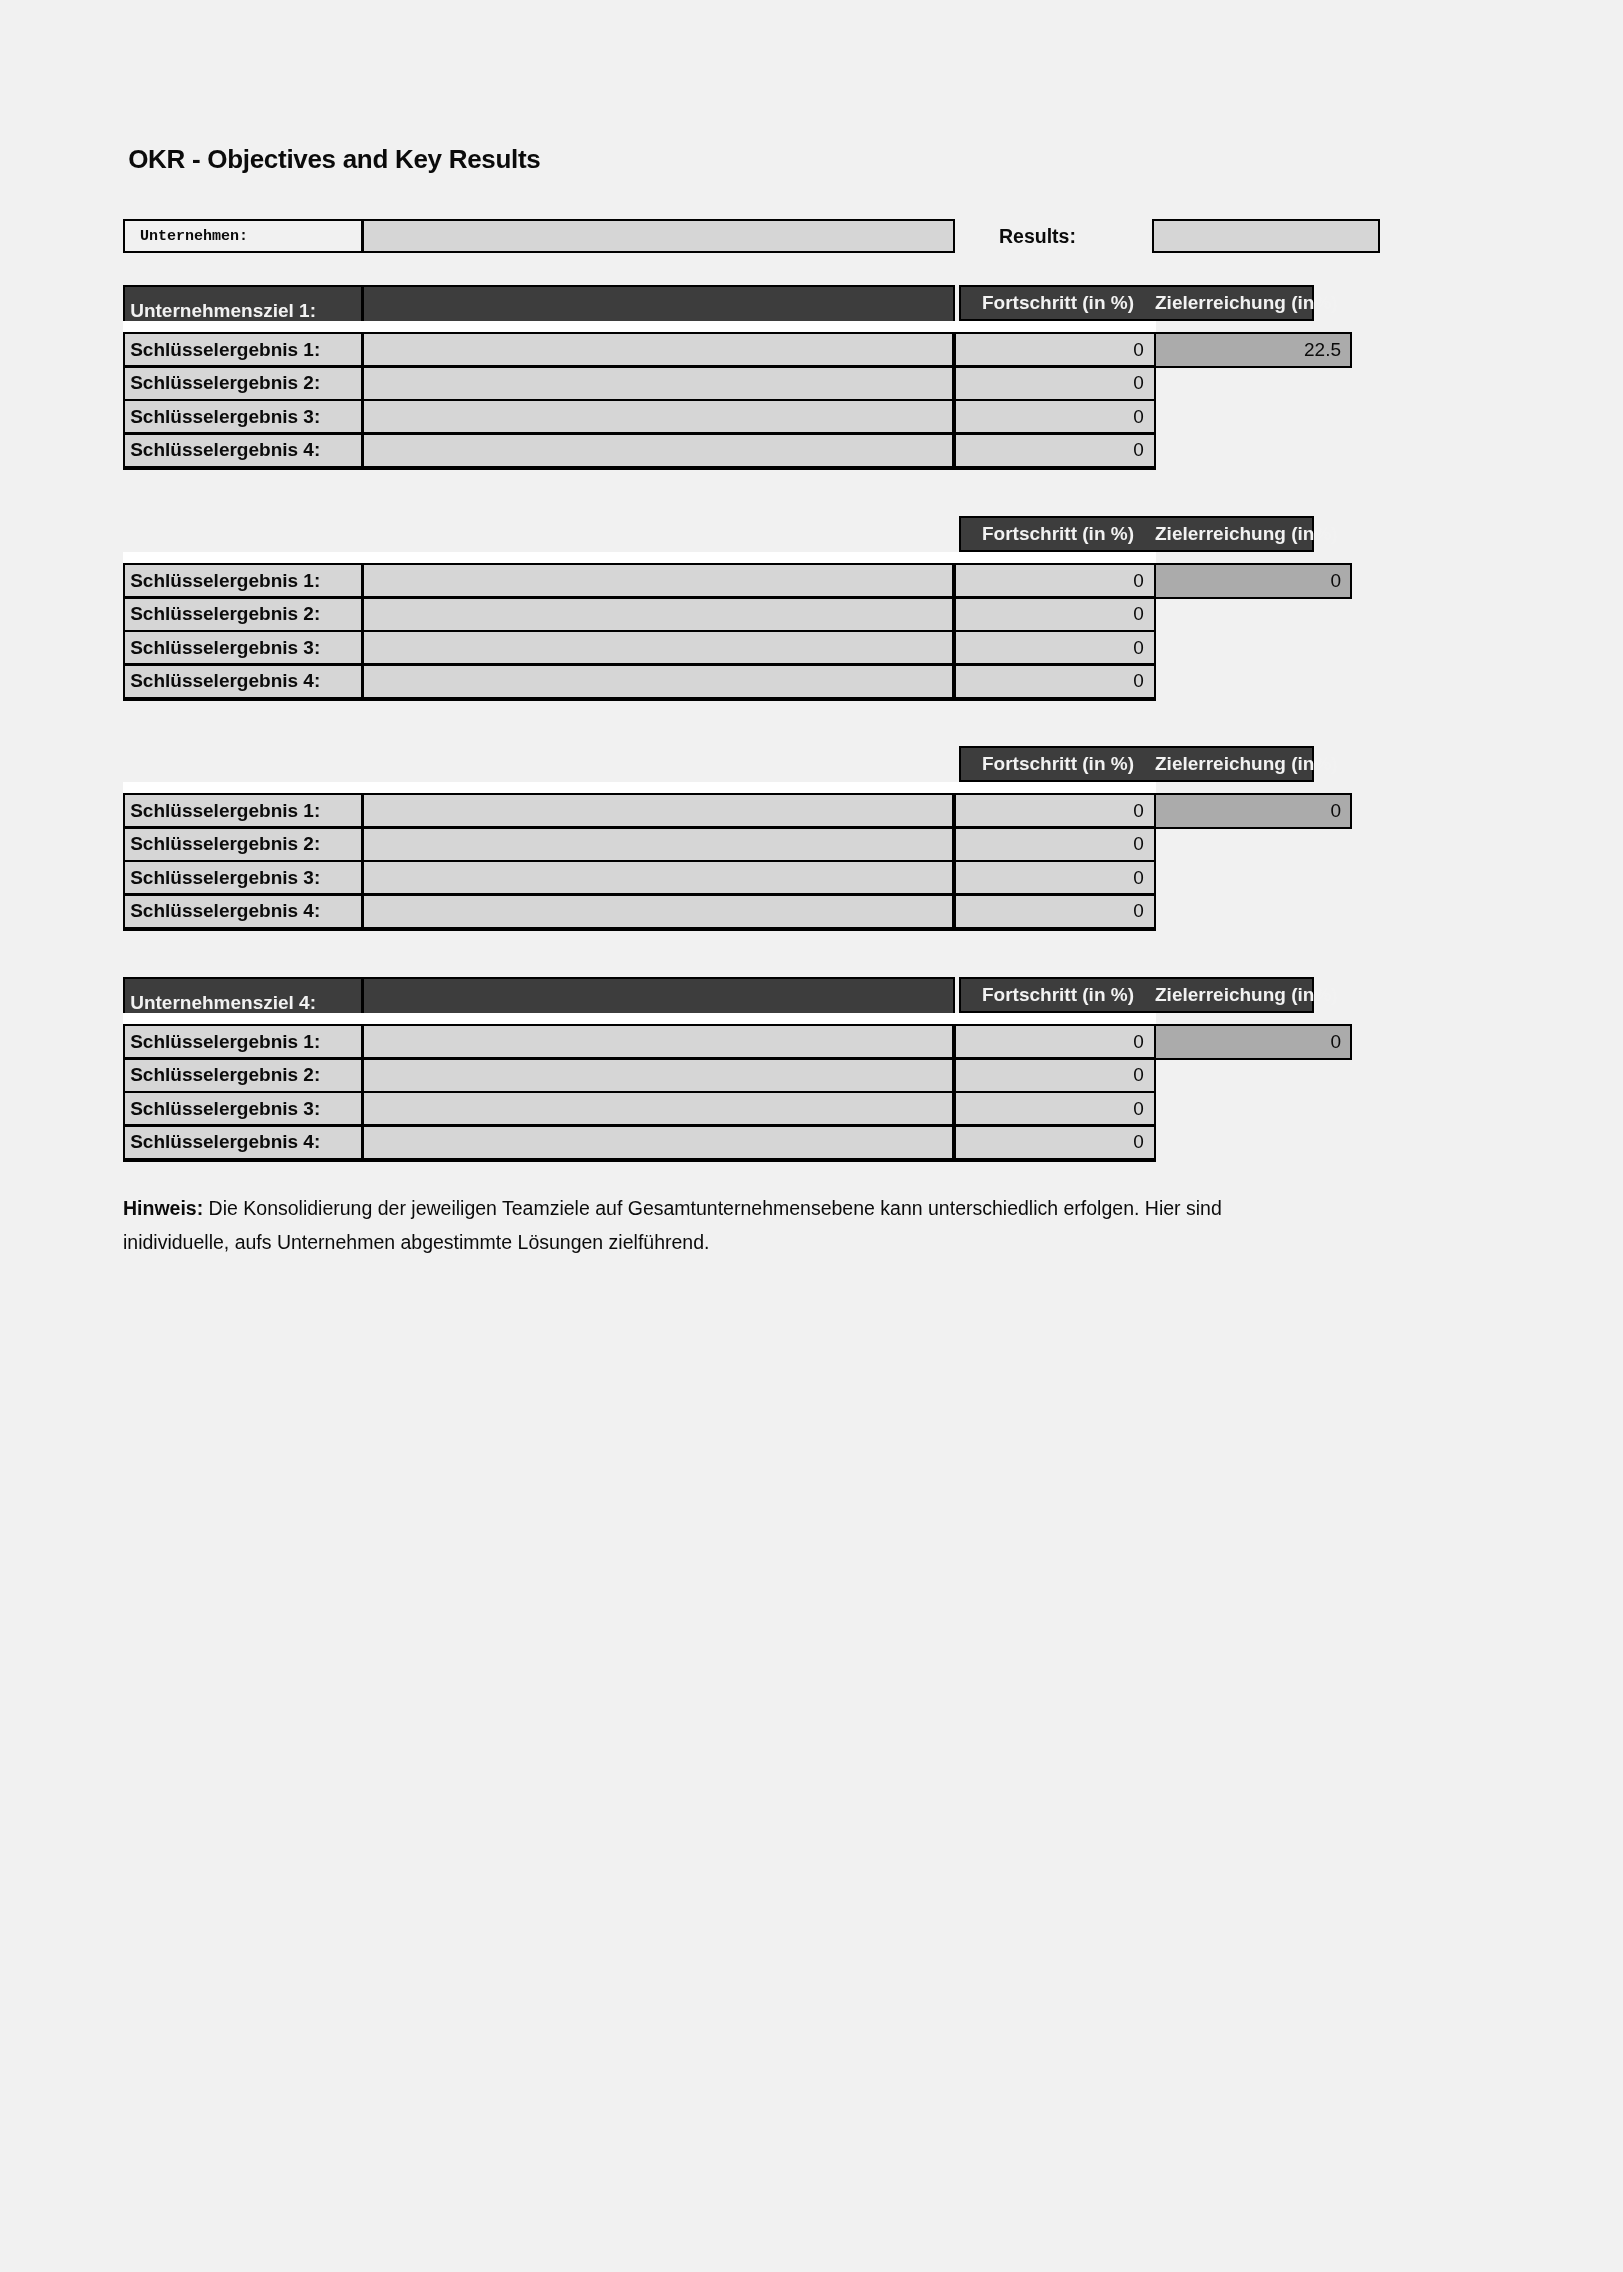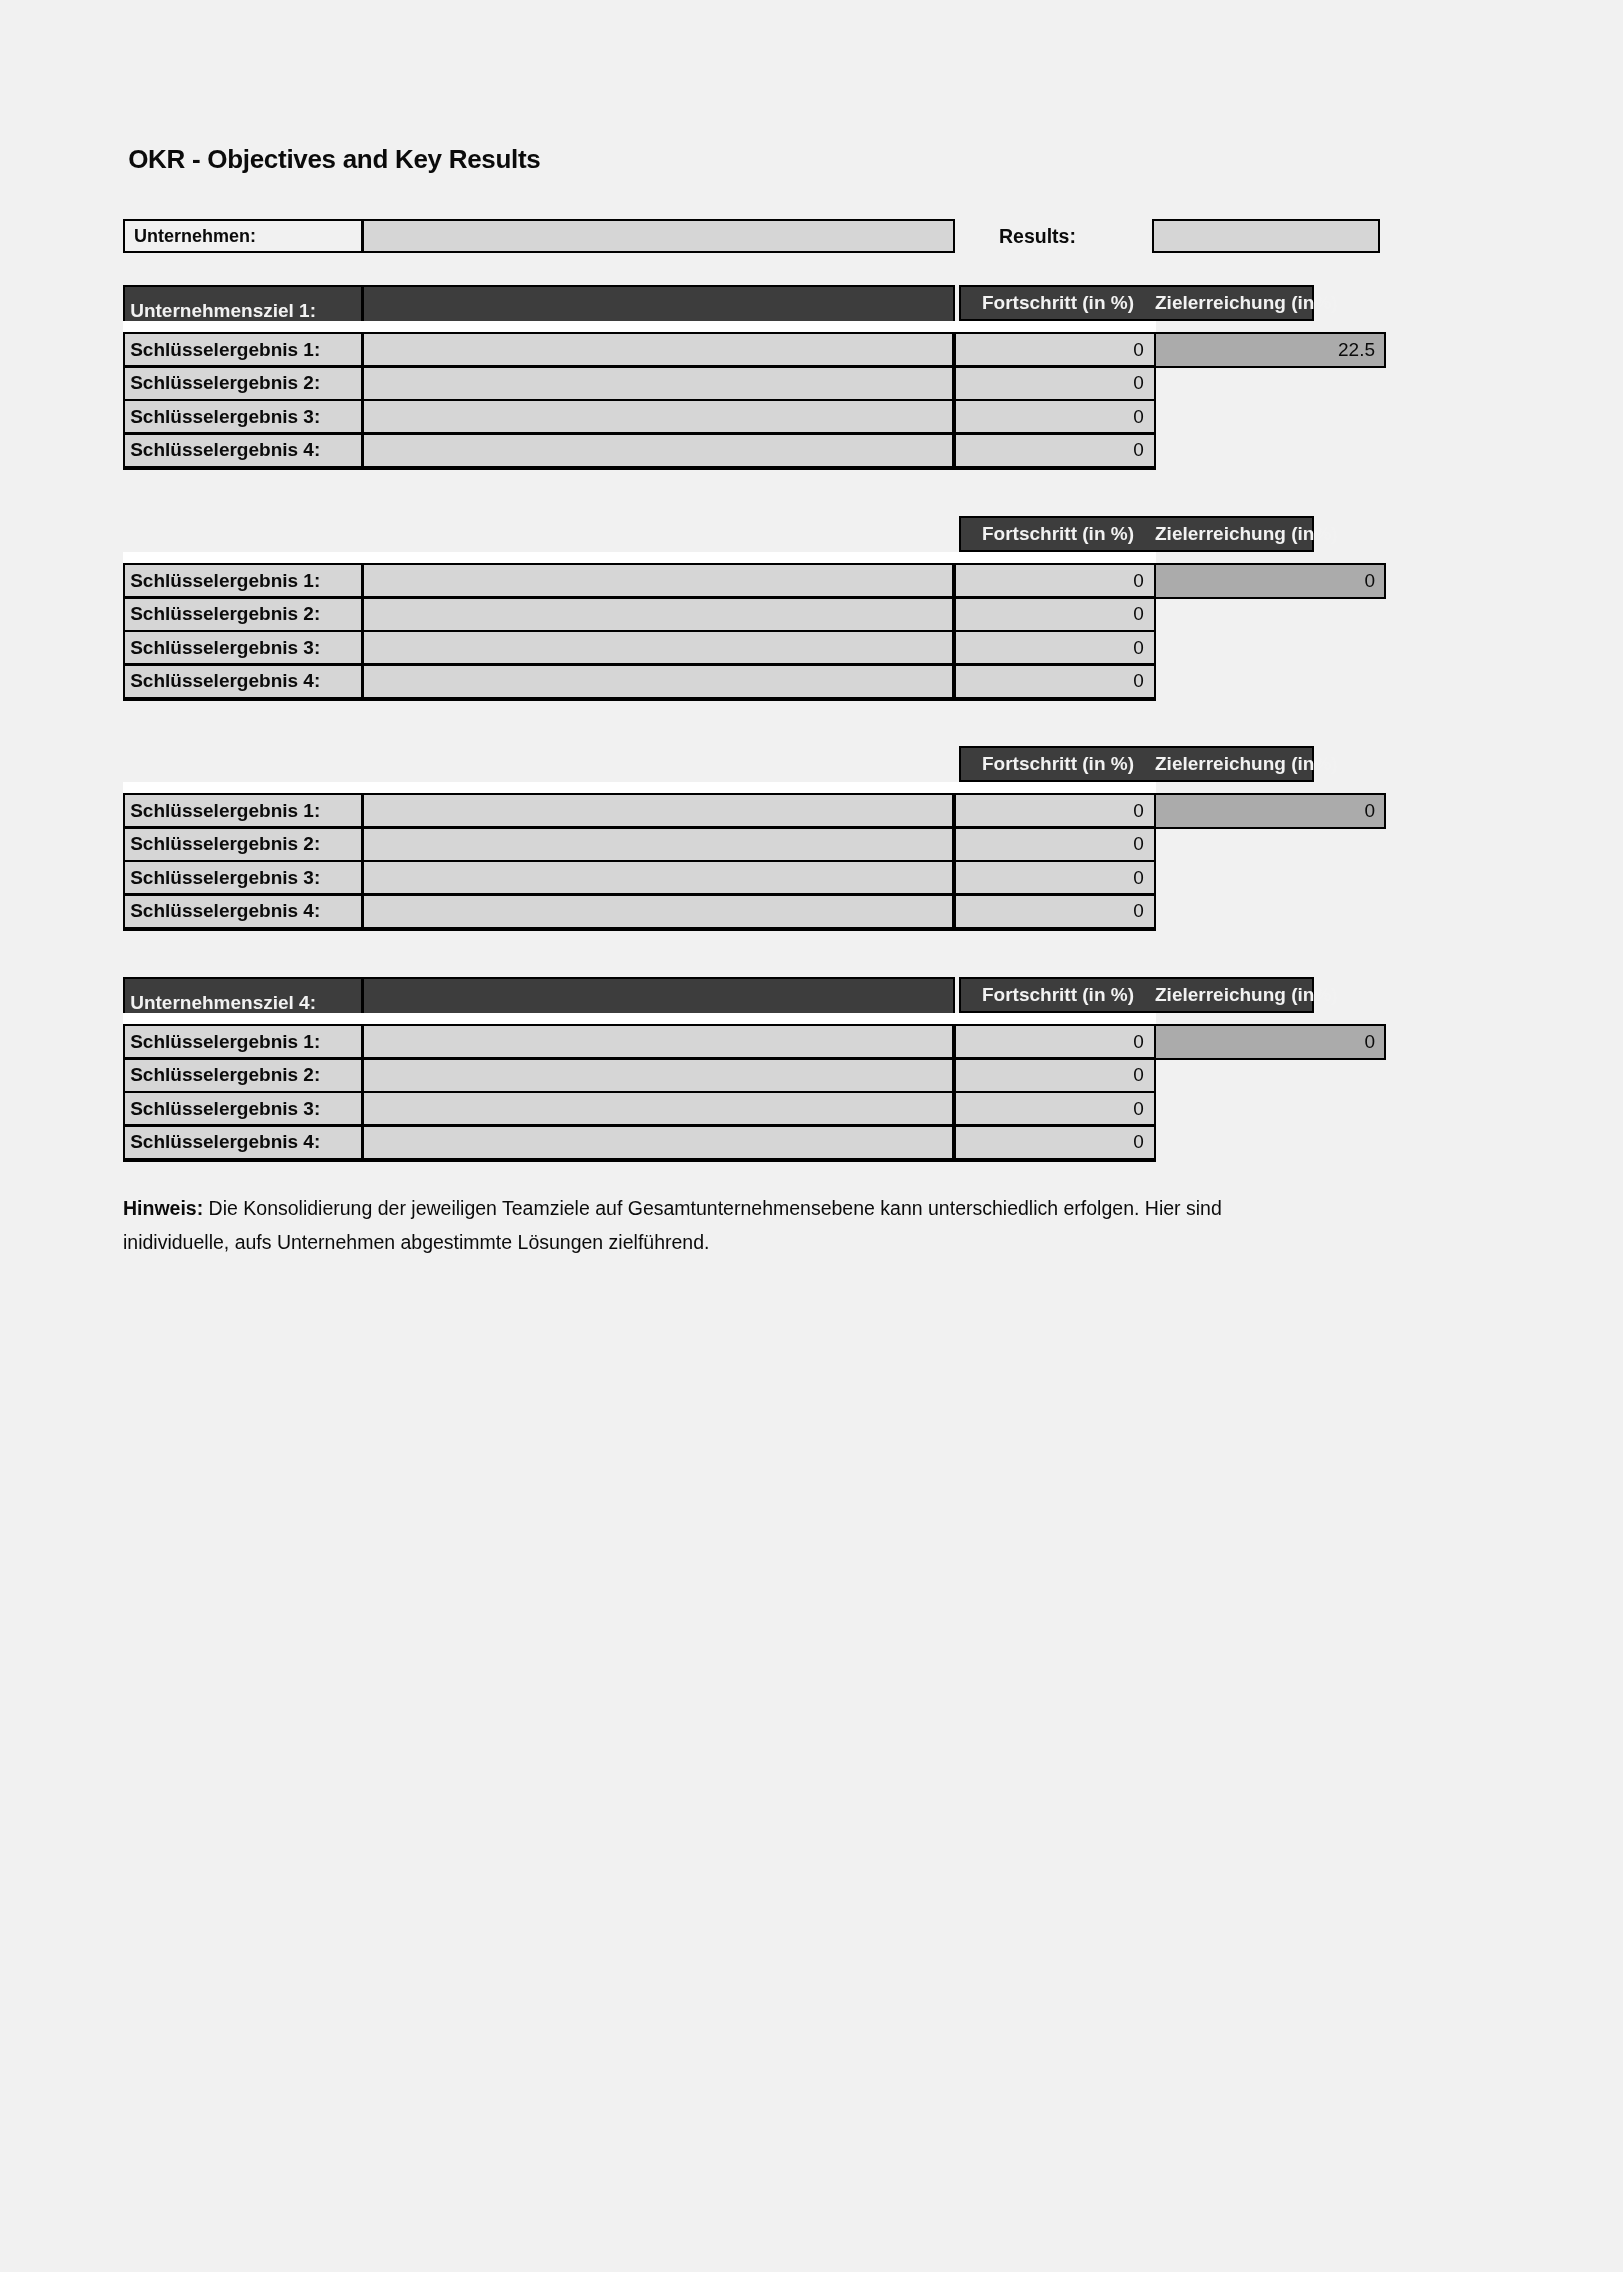--- a/index.html
+++ b/index.html
@@ -28,22 +28,22 @@
     font-size:26px;font-weight:bold;letter-spacing:-0.3px;white-space:nowrap;
   }
 
   
   .meta-block{
     position:absolute;left:0;top:219px;width:832px;height:34px;
     border:2.6px solid var(--border);display:flex;
   }
   .meta-label{
     width:239px;flex:0 0 239px;border-right:3.2px solid var(--border);
-    display:flex;align-items:center;padding-left:9px;
-    font-size:18px;font-weight:bold;background:transparent;
+    display:flex;align-items:center;padding-left:15px;
+    font-size:15px;font-weight:bold;background:transparent;font-family:Liberation Mono, monospace;
   }
   .meta-input{flex:1;background:var(--cell_bg);}
   .period-label{
     position:absolute;left:876px;top:219px;height:34px;
     display:flex;align-items:center;font-size:19.5px;font-weight:bold;
   }
   .period-input{
     position:absolute;left:1029px;top:219px;width:228px;height:34px;
     border:2.6px solid var(--border);background:var(--cell_bg);
   }
@@ -85,21 +85,21 @@
     border-right:3.2px solid var(--border);display:flex;align-items:center;
     padding-left:5.2px;font-size:19px;font-weight:bold;background:var(--cell_bg);white-space:nowrap;
   }
   .kr-input{background:var(--cell_bg);}
   .kr-gap{background:var(--border);}
   .kr-progress{
     background:var(--cell_bg);display:flex;align-items:center;justify-content:flex-end;
     padding-right:9px;font-size:19px;
   }
   .kr-achievement{
-    position:absolute;left:1033px;top:47px;width:230px;height:36px;
+    position:absolute;left:1033px;top:47px;width:196px;height:36px;
     background:var(--achievement_bg);border:2.6px solid var(--border);border-left:none;
     display:flex;align-items:center;justify-content:flex-end;
     padding-right:9px;font-size:19px;
   }
 
   
   .note{position:absolute;left:0;top:1191px;width:1396px;font-size:19.5px;line-height:34px;}
   .note b{font-weight:bold;}
 </style>
 </head>

